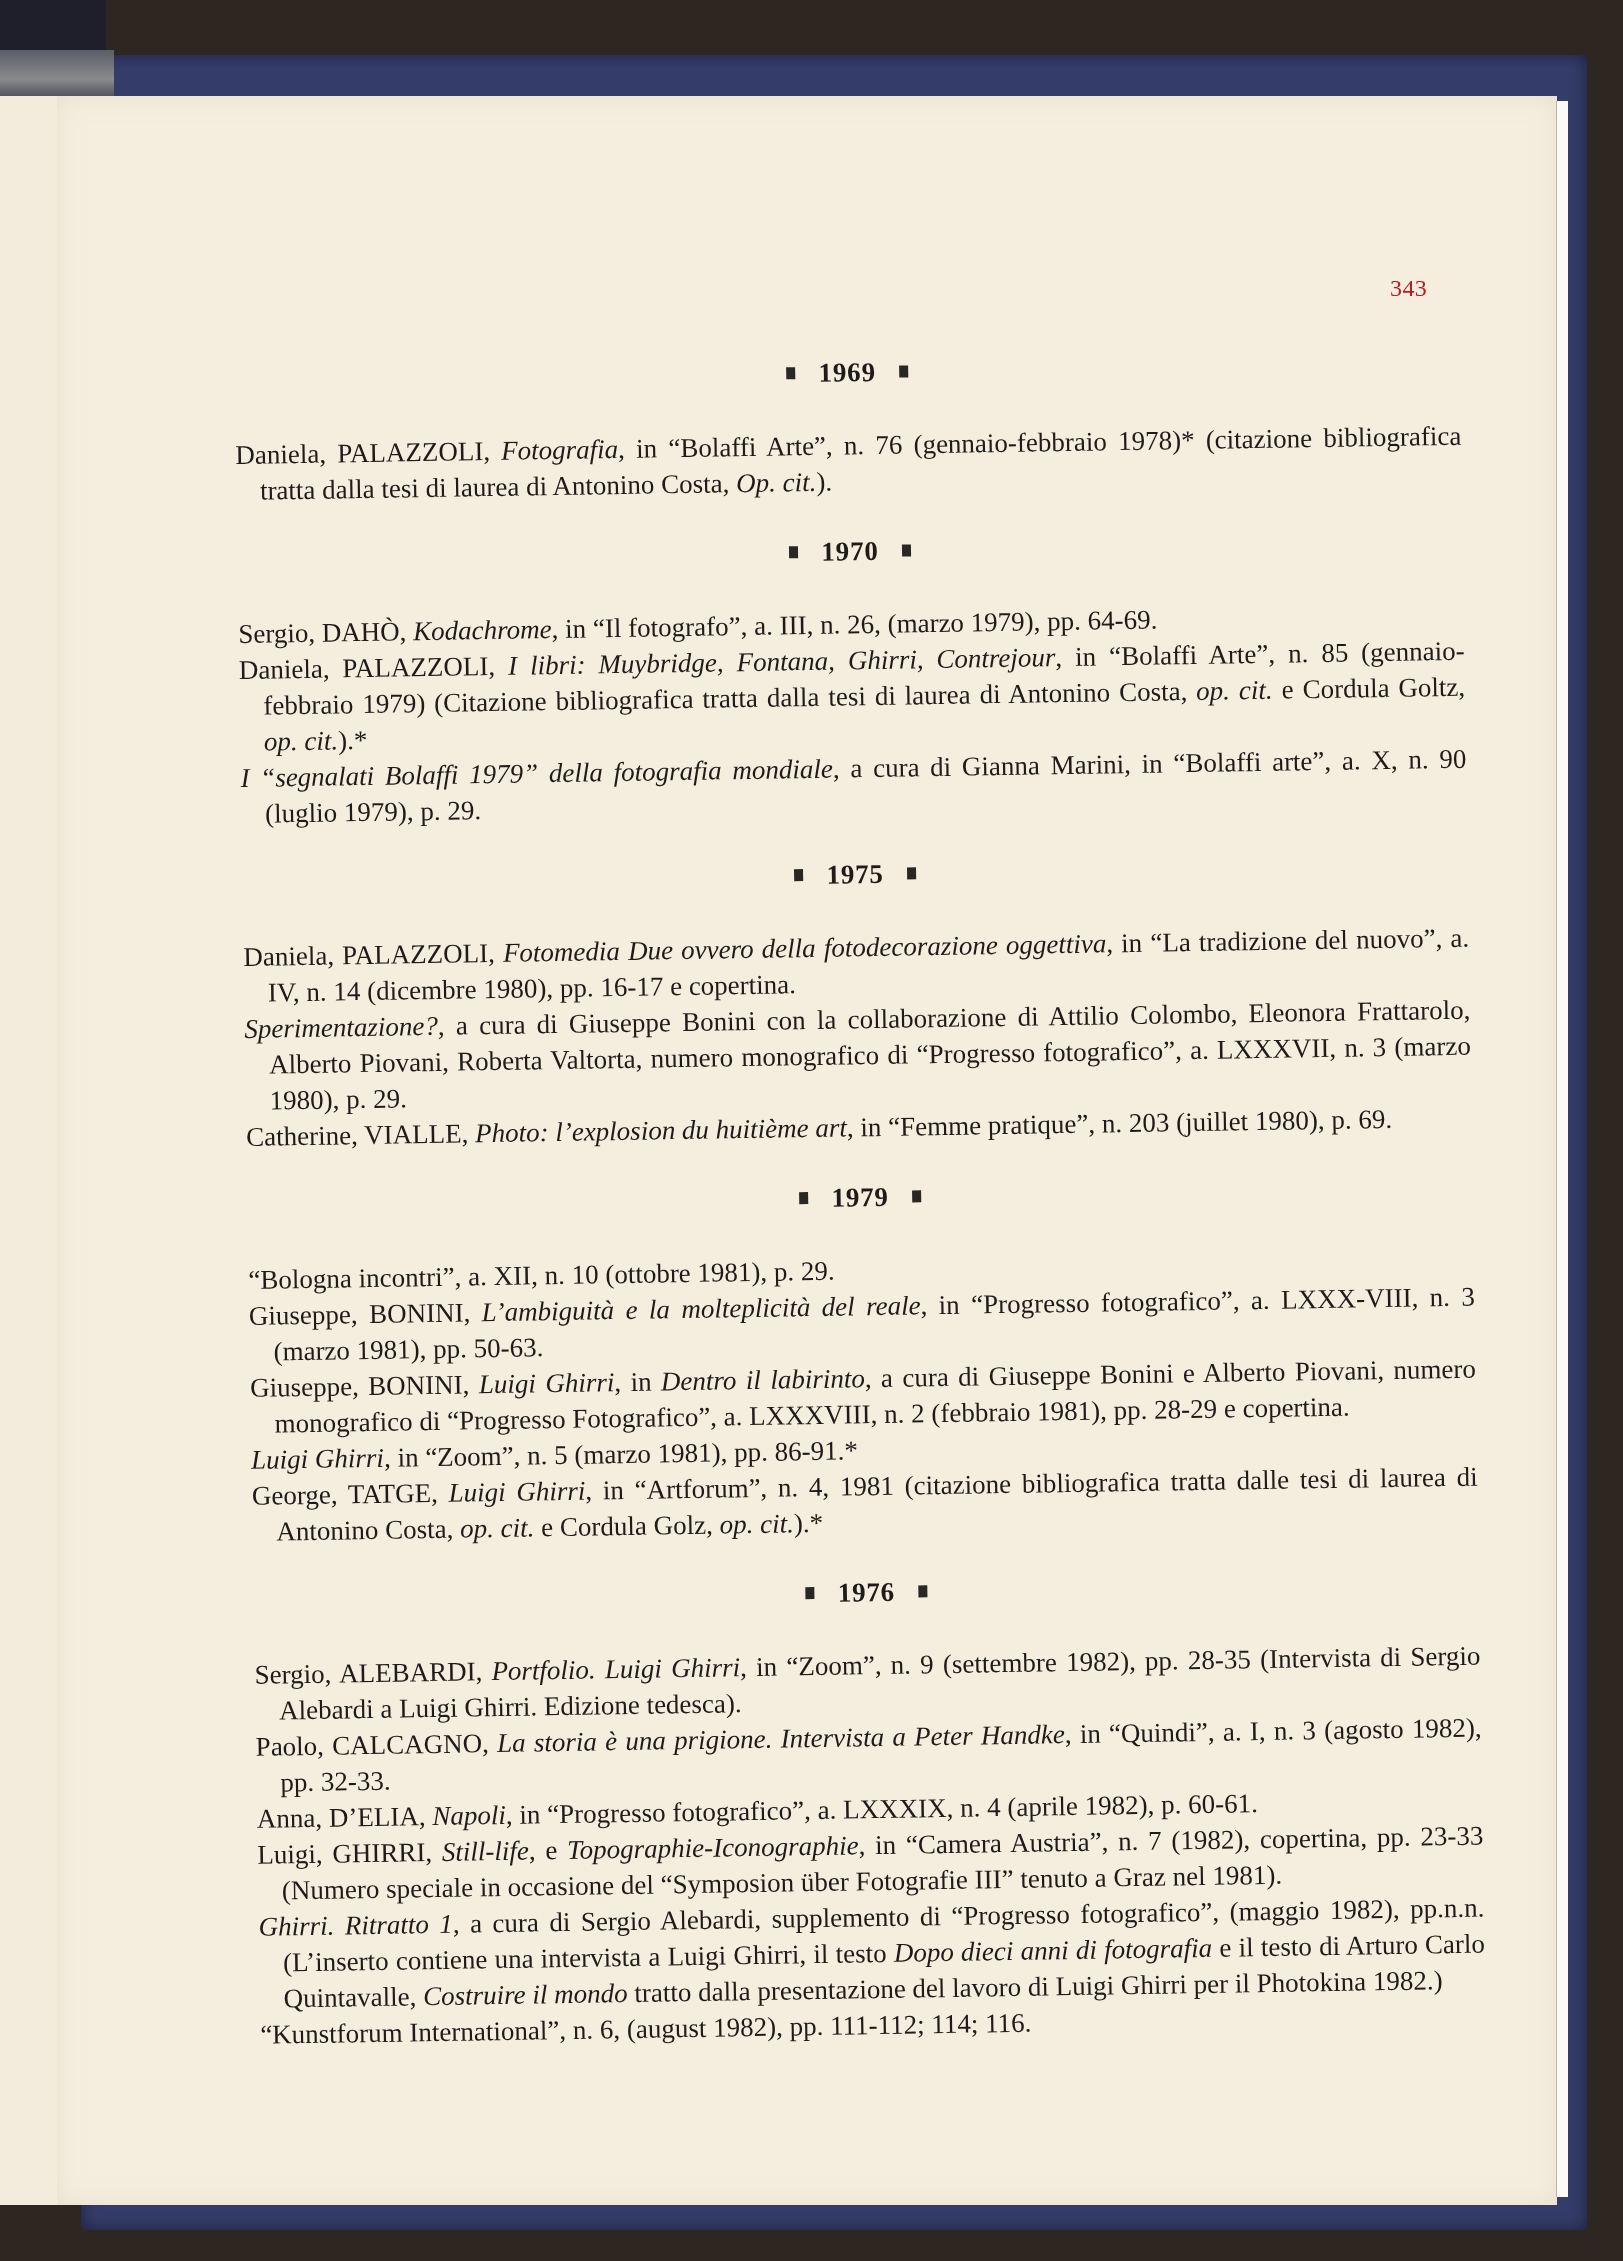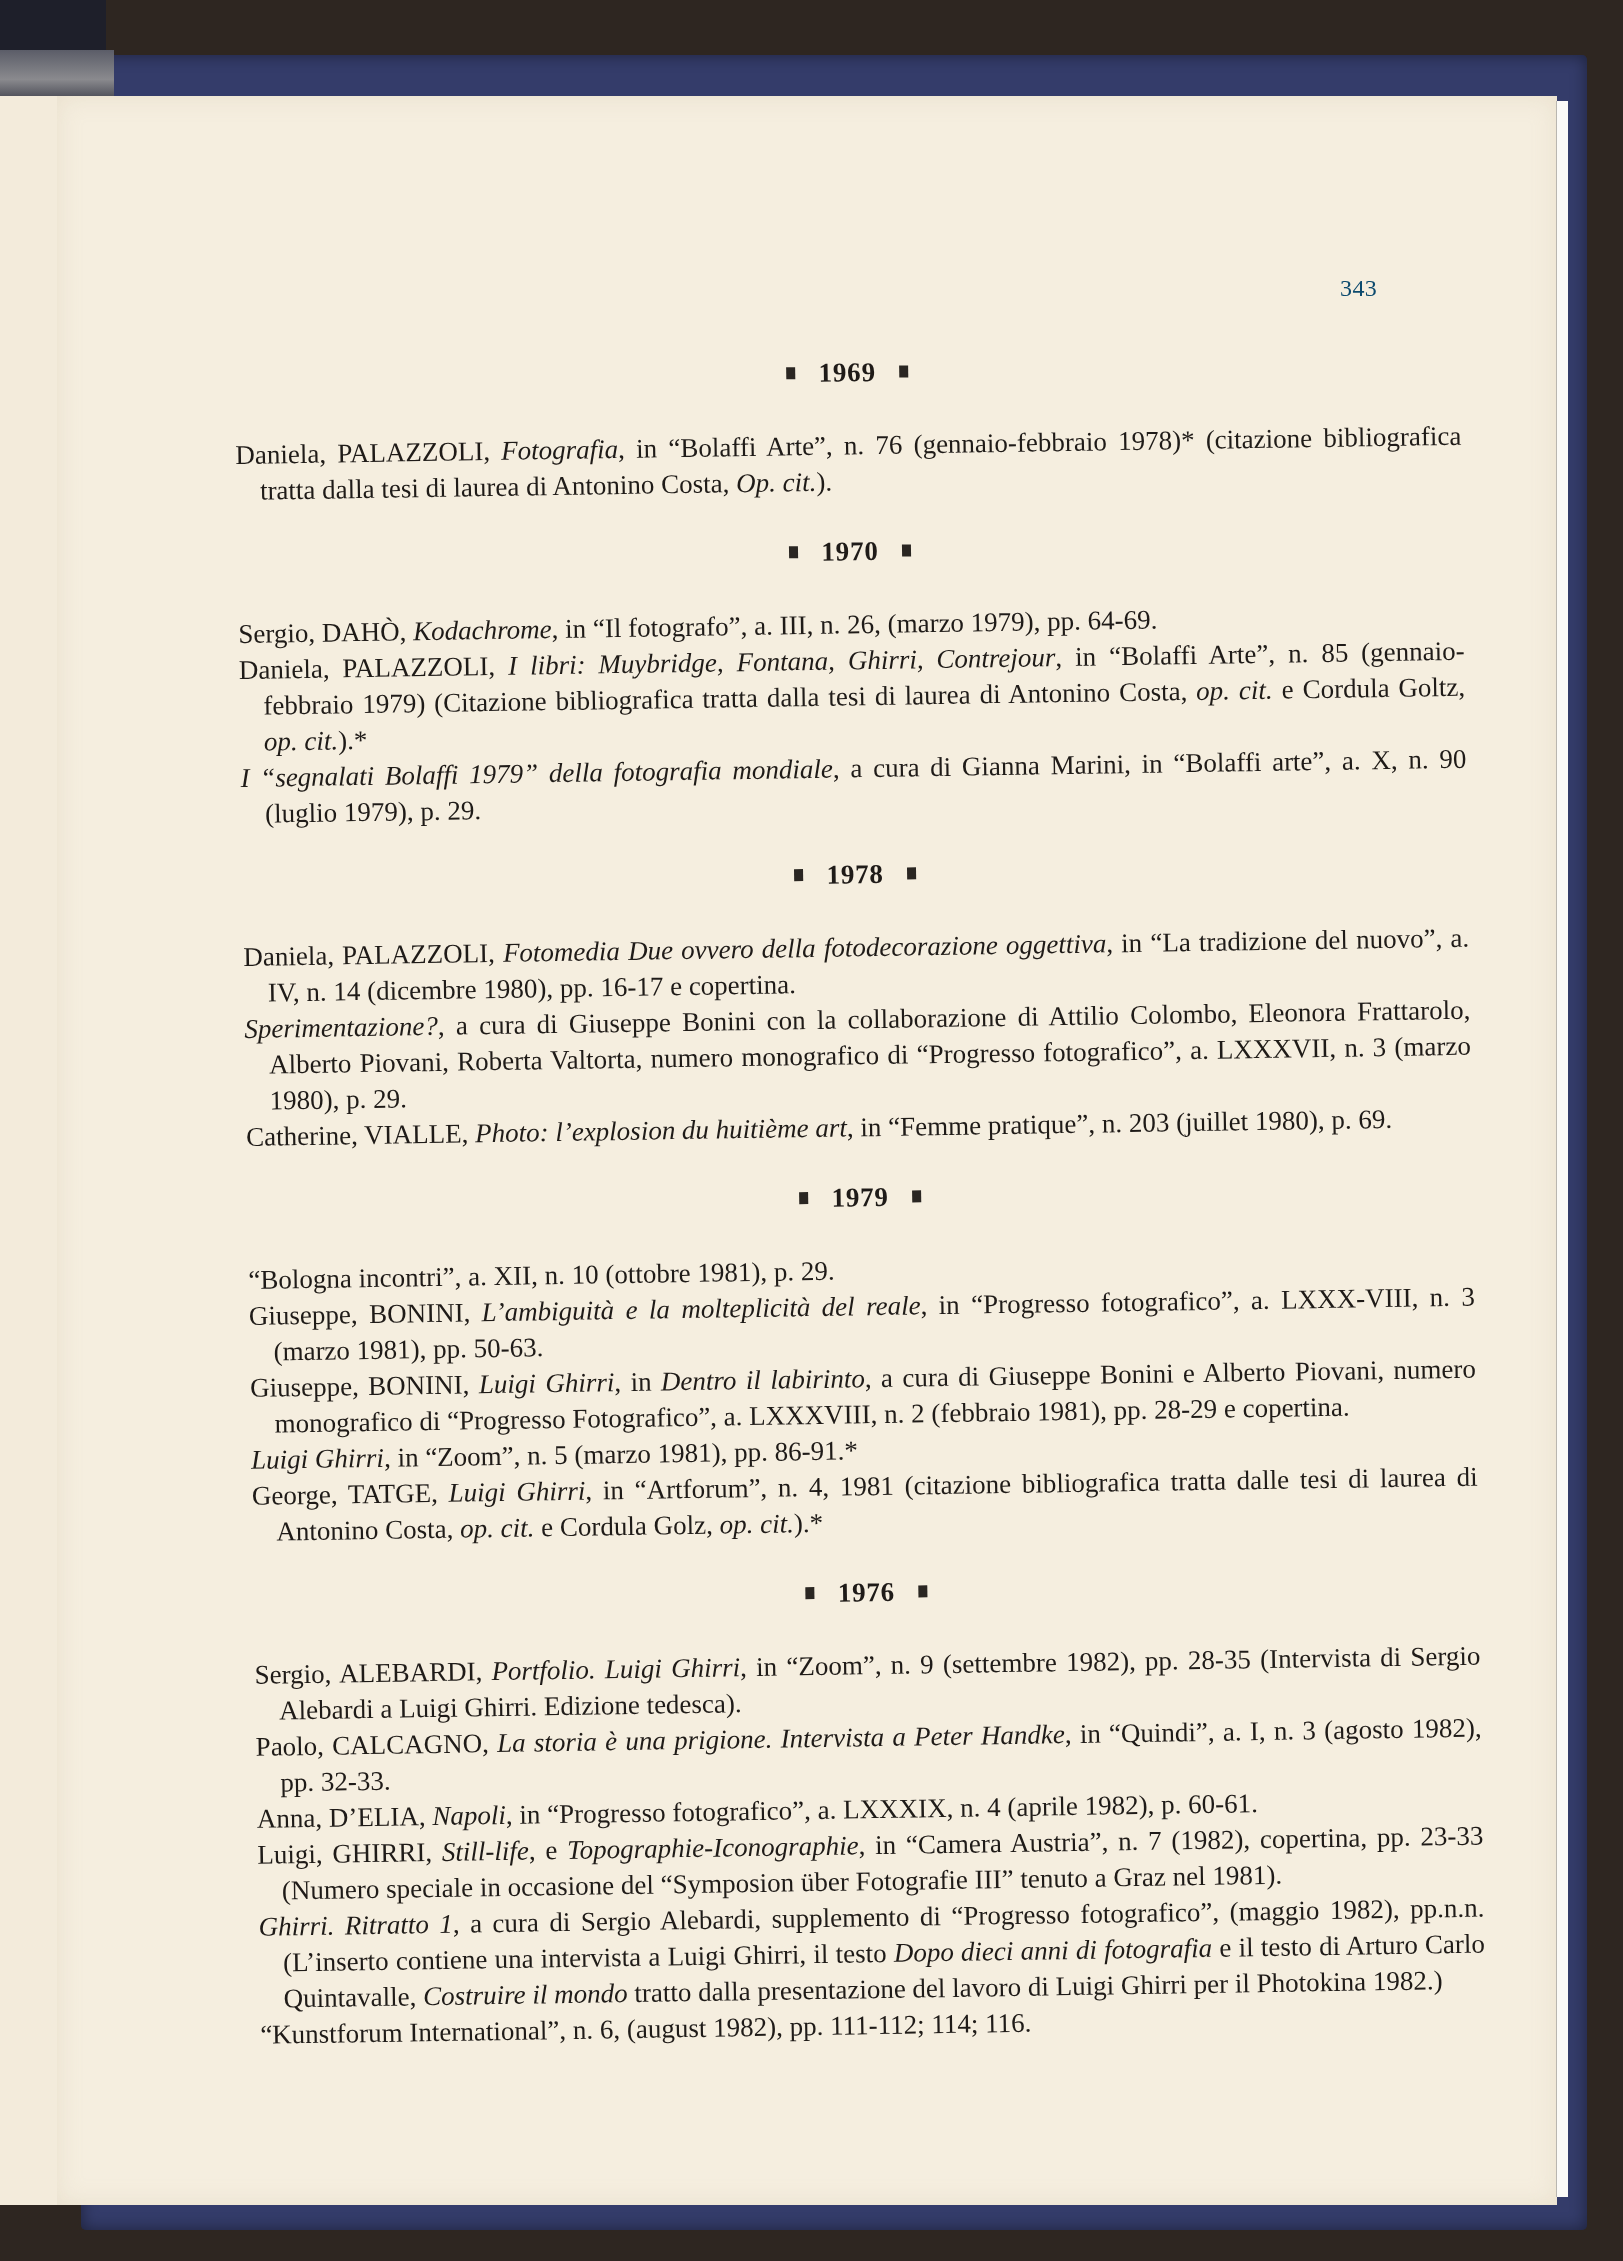--- a/index.html
+++ b/index.html
@@ -58,24 +58,24 @@
       position: absolute;
       right: -11.4px;
       top: 4.9px;
       width: 11.4px;
       height: 2096px;
       background: #fbfaf7;
       border-left: 1.6px solid #b9b6b0;
     }
     .page-number {
       position: absolute;
-      left: 1283px;
+      left: 1333px;
       top: 179px;
       font-size: 24px;
-      color: #0c4a6e;
+      color: #b91c1c;
       letter-spacing: 0.4px;
     }
     .content {
       position: absolute;
       left: 177px;
       top: 268px;
       width: 1226px;
       color: #1f1b18;
       font-size: 27px;
       line-height: 36px;
@@ -145,21 +145,21 @@
     </div>
     <div class="entries">
           <p class="entry"><span>Sergio, DAHÒ, </span><i>Kodachrome</i><span>, in “Il fotografo”, a. III, n. 26, (marzo 1979), pp. 64-69.</span></p>
           <p class="entry"><span>Daniela, PALAZZOLI, </span><i>I libri: Muybridge, Fontana, Ghirri, Contrejour</i><span>, in “Bolaffi Arte”, n. 85 (gennaio-febbraio 1979) (Citazione bibliografica tratta dalla tesi di laurea di Antonino Costa, </span><i>op. cit.</i><span> e Cordula Goltz, </span><i>op. cit.</i><span>).*</span></p>
           <p class="entry"><i>I “segnalati Bolaffi 1979” della fotografia mondiale</i><span>, a cura di Gianna Marini, in “Bolaffi arte”, a. X, n. 90 (luglio 1979), p. 29.</span></p>
         </div>
   </div>
       <div class="section">
     <div class="year-heading">
       <span class="sq"></span>
-      <span class="year-label">1978</span>
+      <span class="year-label">1975</span>
       <span class="sq"></span>
     </div>
     <div class="entries">
           <p class="entry"><span>Daniela, PALAZZOLI, </span><i>Fotomedia Due ovvero della fotodecorazione oggettiva</i><span>, in “La tradizione del nuovo”, a. IV, n. 14 (dicembre 1980), pp. 16-17 e copertina.</span></p>
           <p class="entry"><i>Sperimentazione?</i><span>, a cura di Giuseppe Bonini con la collaborazione di Attilio Colombo, Eleonora Frattarolo, Alberto Piovani, Roberta Valtorta, numero monografico di “Progresso fotografico”, a. LXXXVII, n. 3 (marzo 1980), p. 29.</span></p>
           <p class="entry"><span>Catherine, VIALLE, </span><i>Photo: l’explosion du huitième art</i><span>, in “Femme pratique”, n. 203 (juillet 1980), p. 69.</span></p>
         </div>
   </div>
       <div class="section">
     <div class="year-heading">

